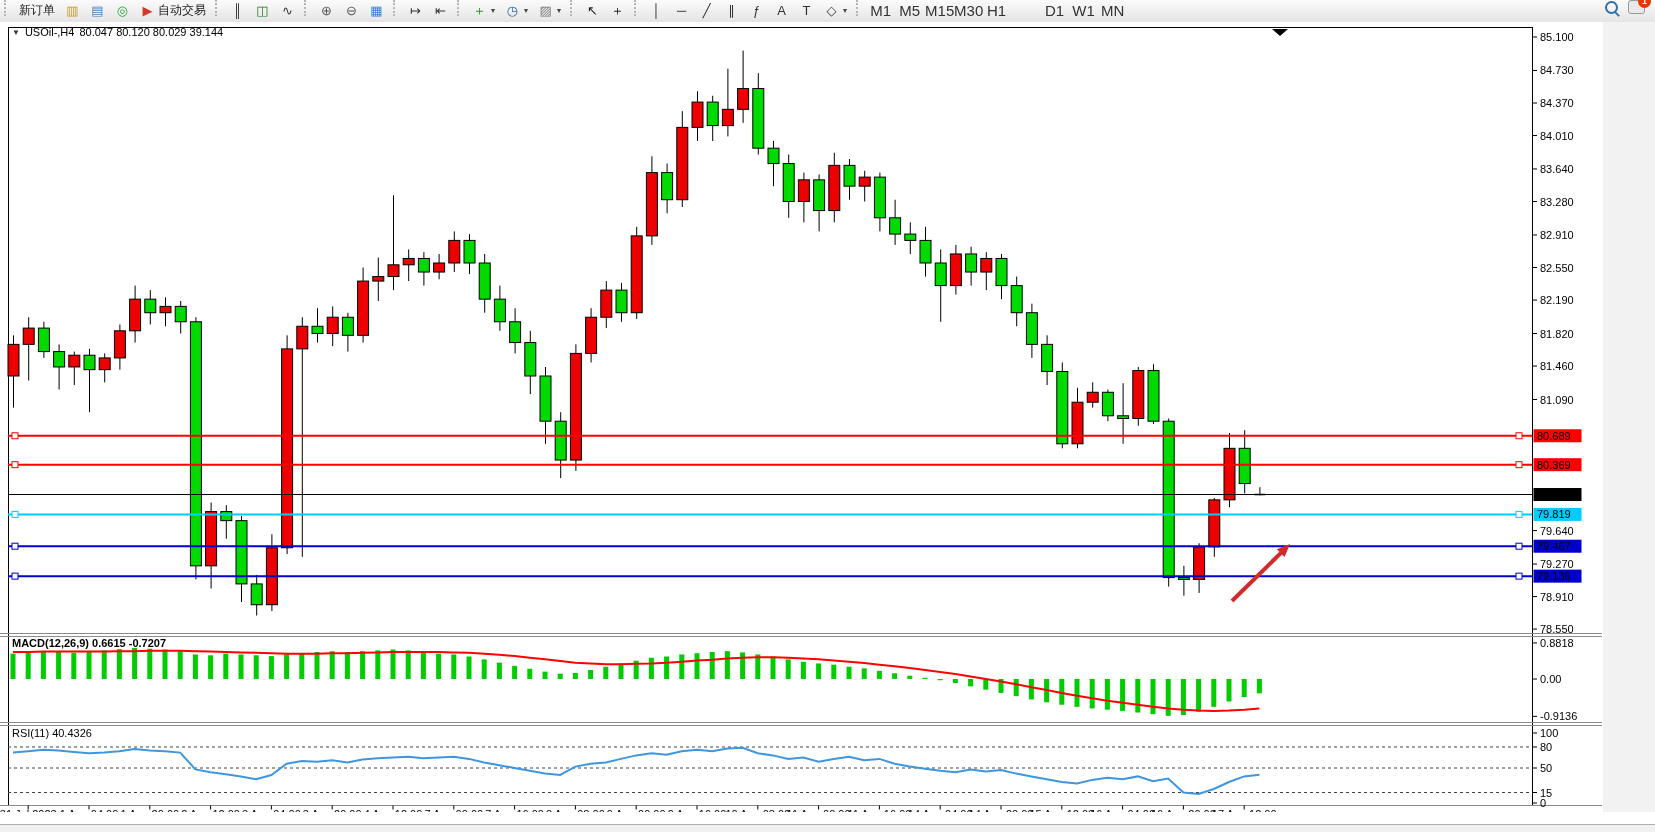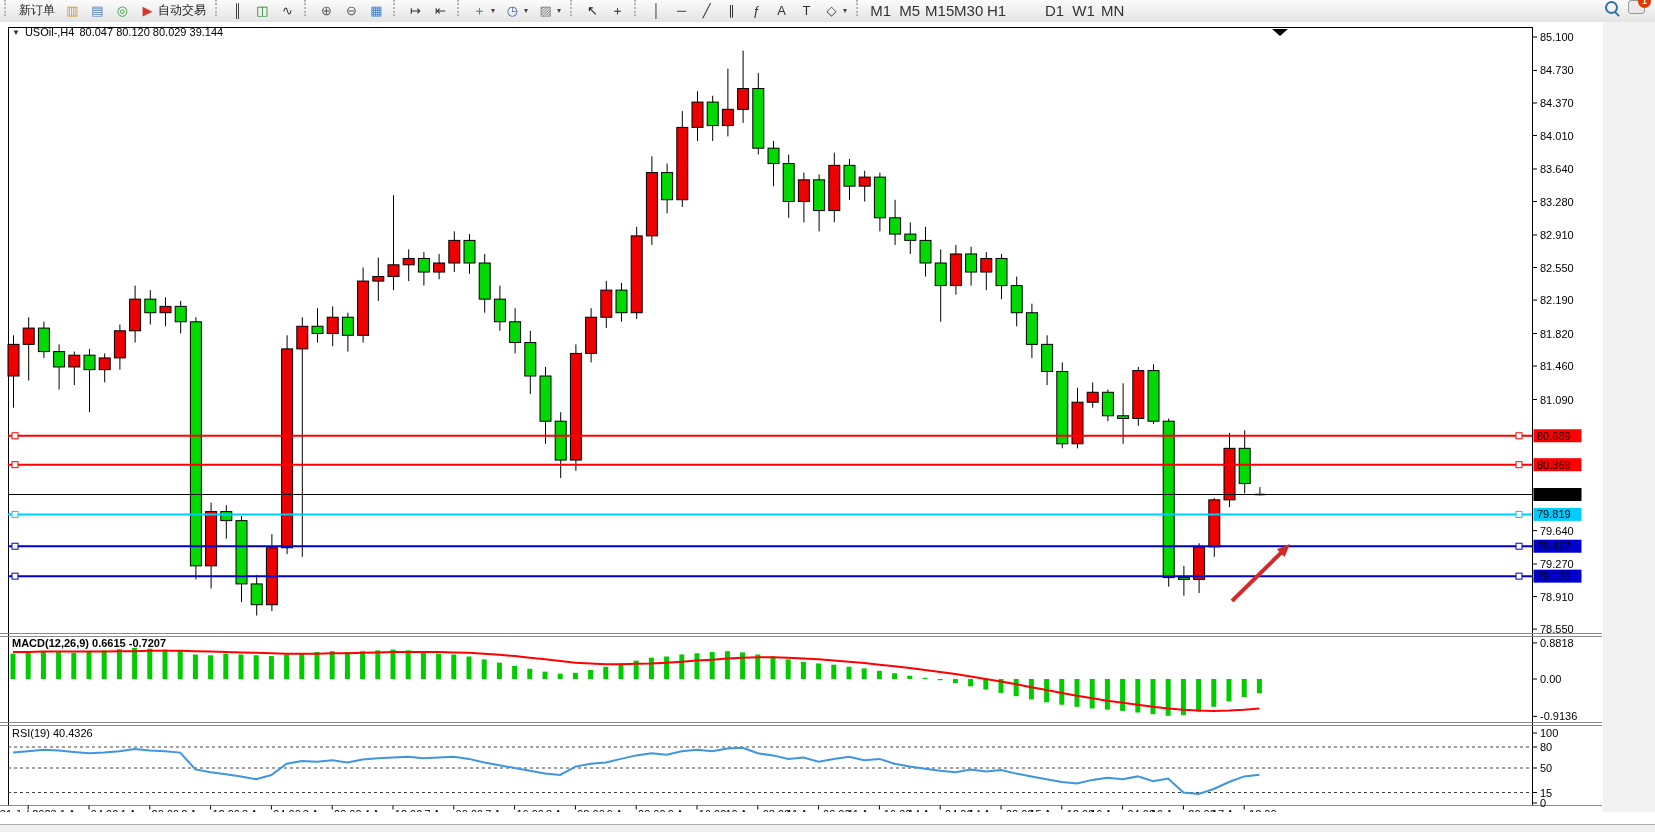--- a/index.html
+++ b/index.html
@@ -533,16 +533,16 @@
       <text x="1244.2" y="796" text-anchor="middle">17 Aug 12:00</text>
       <line x1="1232" y1="579" x2="1283.5809428596326" y2="528.3083837413953" stroke="#D22A2A" stroke-width="4"></line>
       <polygon points="1290,522 1284.5831519725443,535.0348669900177 1276.8729051775058,527.1893527073466" fill="#D22A2A"></polygon>
     </svg>
   <div class="overlay-label" id="chart-title">
     <span class="dd-tri">▼</span>
     <span>USOil-,H4</span>
     <span>80.047 80.120 80.029 39.144</span>
   </div>
   <div class="overlay-label" id="macd-label">MACD(12,26,9) 0.6615 -0.7207</div>
-  <div class="overlay-label" id="rsi-label">RSI(19) 40.4326</div>
+  <div class="overlay-label" id="rsi-label">RSI(11) 40.4326</div>
 </div>
 
 <div id="status-bar"></div>
 
 </body></html>

